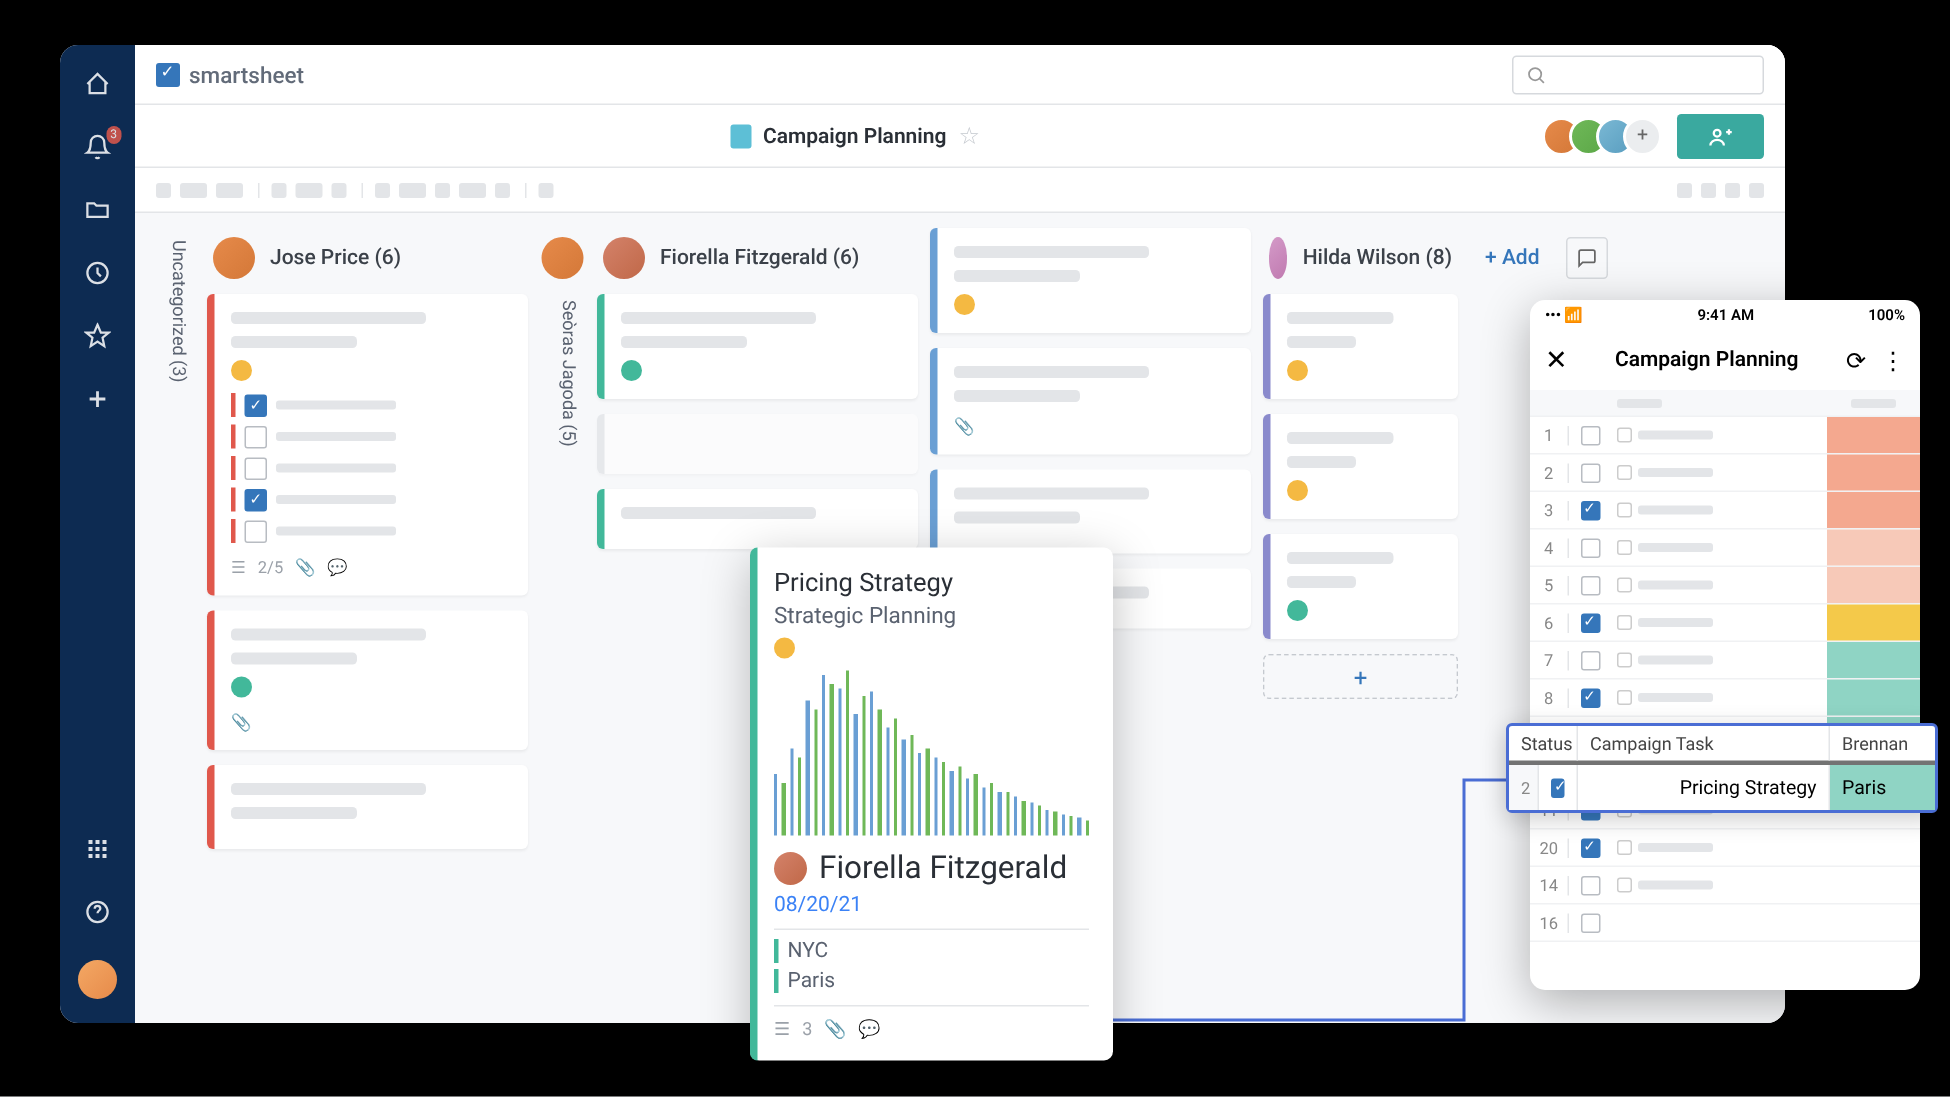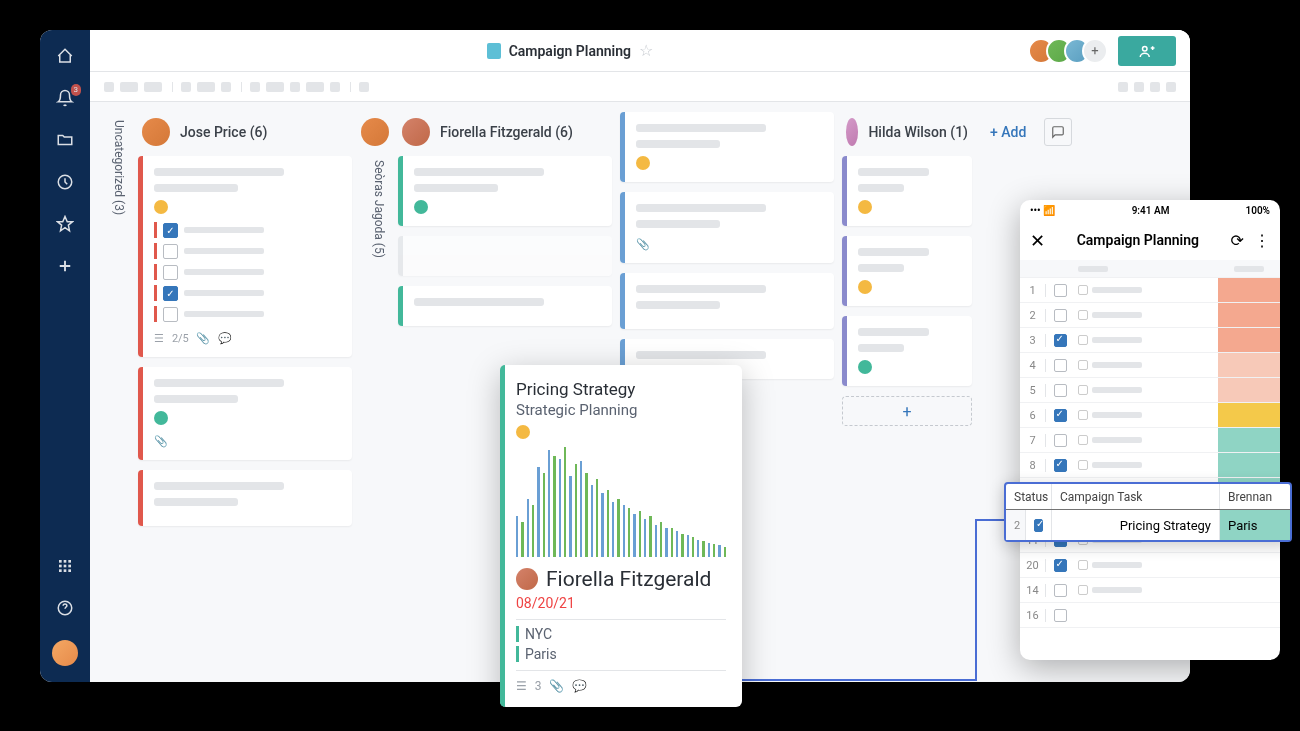--- a/index.html
+++ b/index.html
@@ -60,21 +60,21 @@
 .detail-bar{position:absolute;left:0;top:0;bottom:0;width:5px;background:#42b89a;border-radius:6px 0 0 6px}
 .detail-title{font-size:17px;color:#2a2f36;margin-bottom:2px}
 .detail-sub{font-size:15px;color:#5a6270;margin-bottom:6px}
 .detail-dot{width:14px;height:14px;border-radius:50%;background:#f4b942;margin-bottom:8px}
 .chart{height:110px;display:flex;align-items:flex-end;gap:3px;margin-bottom:10px}
 .bar{width:7px}
 .bar.b{background:#6a9fd4}.bar.g{background:#6fb858}
 .detail-person{display:flex;align-items:center;gap:8px;margin-bottom:4px}
 .detail-av{width:22px;height:22px;border-radius:50%;background:linear-gradient(135deg,#d4826a,#c06848)}
 .detail-name{font-size:21px;color:#2a2f36}
-.detail-date{font-size:14px;color:#ef4444;margin-bottom:8px}
+.detail-date{font-size:14px;color:#3b82f6;margin-bottom:8px}
 .detail-divider{height:1px;background:#e3e5e8;margin:6px 0}
 .tag-row{display:flex;align-items:center;gap:6px;margin-bottom:4px}
 .tag-bar{width:3px;height:16px;background:#42b89a}
 .tag-text{font-size:14px;color:#5a6270}
 .detail-footer{display:flex;align-items:center;gap:8px;margin-top:8px;color:#9ba1a9;font-size:12px;border-top:1px solid #e3e5e8;padding-top:8px}
 
 
 .connector{position:absolute;z-index:4;pointer-events:none}
 .conn-dot{position:absolute;width:12px;height:12px;border-radius:50%;background:#fff;border:3px solid #4a6dd4}
 
@@ -89,21 +89,21 @@
 .mcb{width:13px;height:13px;border:1.5px solid #b8bcc2;border-radius:2px}
 .mcb.ch{background:#3576ba;border-color:#3576ba;position:relative}
 .mcb.ch::after{content:"✓";position:absolute;left:1px;top:-2px;color:#fff;font-size:10px}
 .mobile-content{flex:1;display:flex;align-items:center;gap:4px;padding:0 4px}
 .mobile-pill{width:10px;height:10px;border:1px solid #ccc;border-radius:2px}
 .mobile-line{height:6px;background:#e3e5e8;border-radius:2px;width:50px}
 .mobile-color{width:62px;height:100%}
 
 
 .highlight-row{position:absolute;right:8px;top:482px;width:288px;background:#fff;border:2px solid #4a6dd4;border-radius:4px;z-index:7;box-shadow:0 4px 16px rgba(0,0,0,.2)}
-.hr-header{display:flex;height:26px;border-bottom:1px solid #737373;font-size:12px;color:#444}
+.hr-header{display:flex;height:26px;border-bottom:3px solid #737373;font-size:12px;color:#444}
 .hr-cell{padding:4px 8px;border-right:1px solid #e3e5e8;display:flex;align-items:center}
 .hr-data{display:flex;height:30px;font-size:13px}
 .hr-region{background:#8fd4c4}
 </style>
 </head>
 <body>
 
 <div class="app">
   <div class="sidebar">
     <div class="sidebar-item">
@@ -155,20 +155,32 @@
     <div class="sidebar-item">
         <svg viewBox="0 0 24 24" width="18" height="18" fill="none" stroke="currentColor" stroke-width="2">
           <circle cx="12" cy="12" r="9"></circle>
           <path d="M9.5 9a2.5 2.5 0 015 0c0 1.5-2.5 2-2.5 4M12 17h.01"></path>
         </svg>
       </div>
     <div class="avatar"></div>
   </div>
 
   <div class="main">
+    <div class="topbar">
+      <div class="brand">
+          <div class="brand-icon"></div>
+          <span>smartsheet</span>
+        </div>
+      <div class="search">
+          <svg viewBox="0 0 24 24" width="14" height="14" fill="none" stroke="currentColor" stroke-width="2">
+            <circle cx="11" cy="11" r="7"></circle>
+            <path d="M21 21l-5-5"></path>
+          </svg>
+        </div>
+    </div>
     <div class="titlebar">
       <div class="title-center">
         <div class="doc-icon"></div>
         <span class="title-text">Campaign Planning</span>
         <span class="star">☆</span>
       </div>
       <div class="avatars">
         <div class="av av1"></div>
           <div class="av av2"></div>
           <div class="av av3"></div>
@@ -320,21 +332,21 @@
           </div>
         <div class="card">
             <div class="card-bar" style="background:#6a9fd4"></div>
             <div class="line w1"></div>
           </div>
       </div>
 
       <div class="lane lane-full" style="width:130px">
         <div class="lane-header">
             <div class="lane-av" style="background:linear-gradient(135deg,#d49ac8,#c07ab0)"></div>
-            <span class="lane-name">Hilda Wilson (1)</span>
+            <span class="lane-name">Hilda Wilson (8)</span>
           </div>
         <div class="card">
             <div class="card-bar" style="background:#8a8acc"></div>
             <div class="line w1"></div>
             <div class="line w2"></div>
             <div class="dot" style="background:#f4b942"></div>
           </div>
         <div class="card">
             <div class="card-bar" style="background:#8a8acc"></div>
             <div class="line w1"></div>

